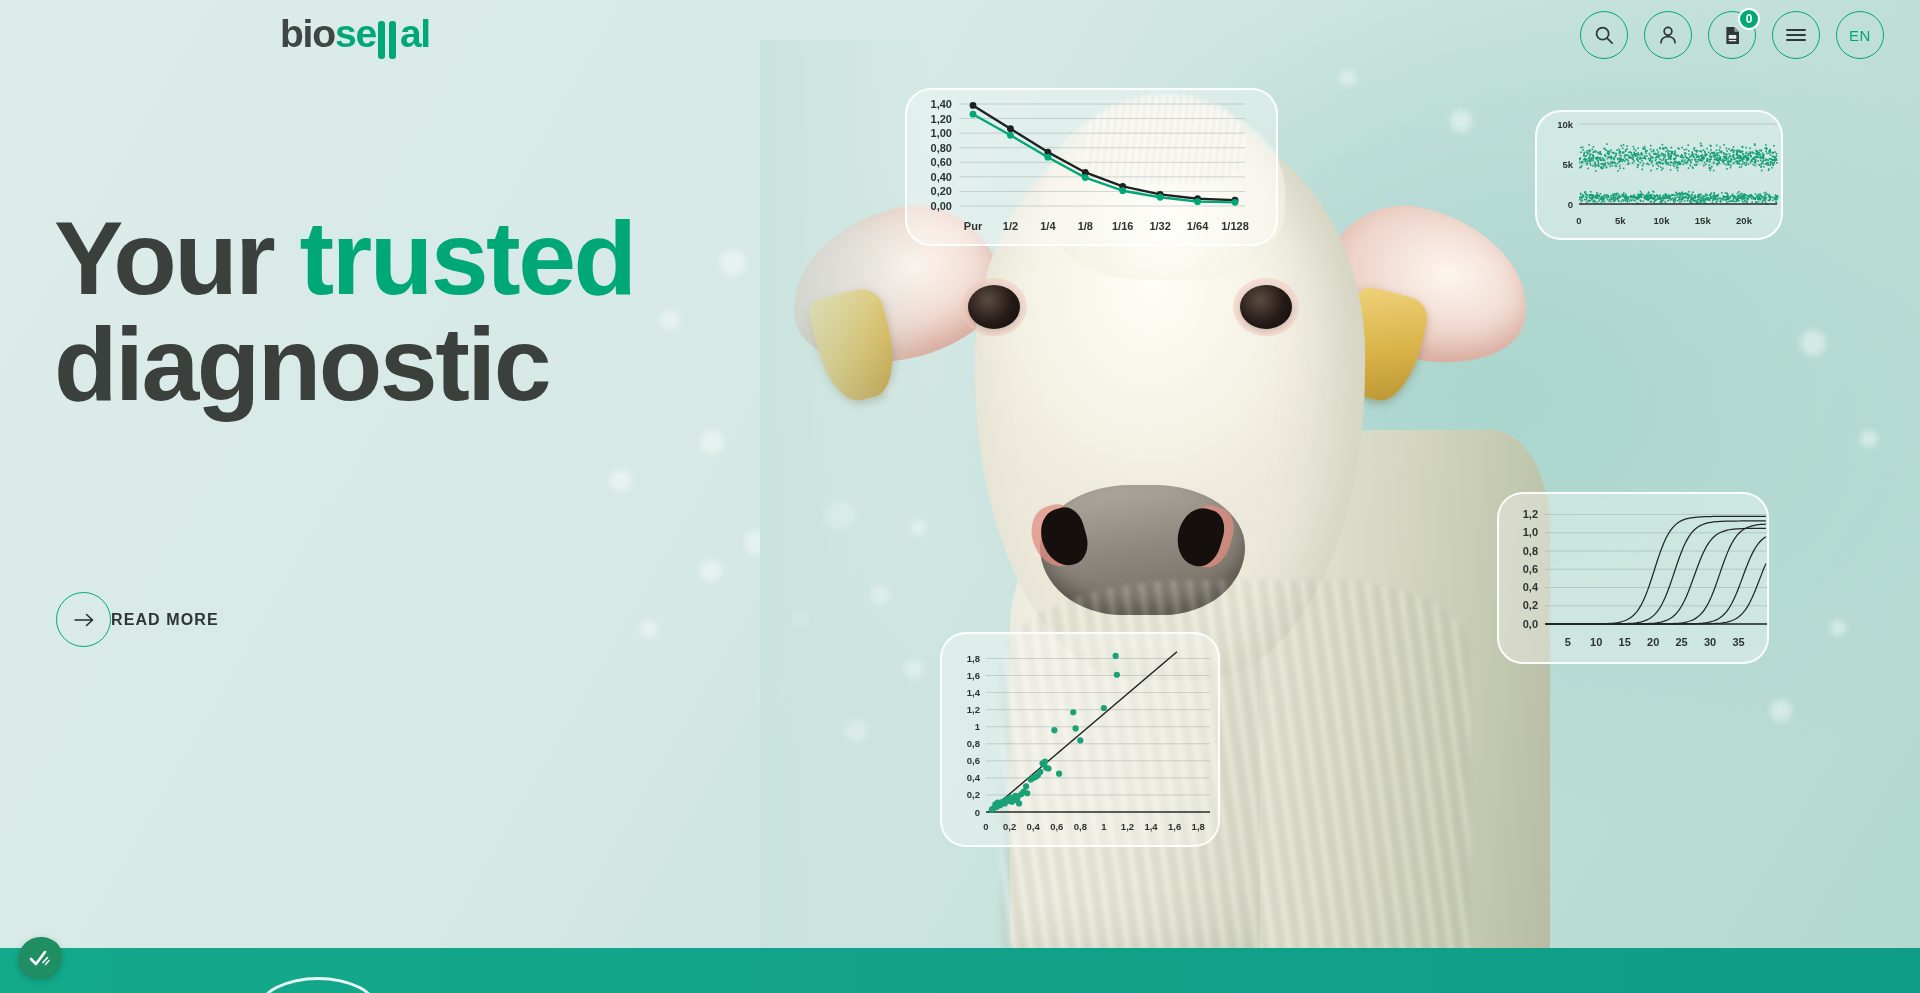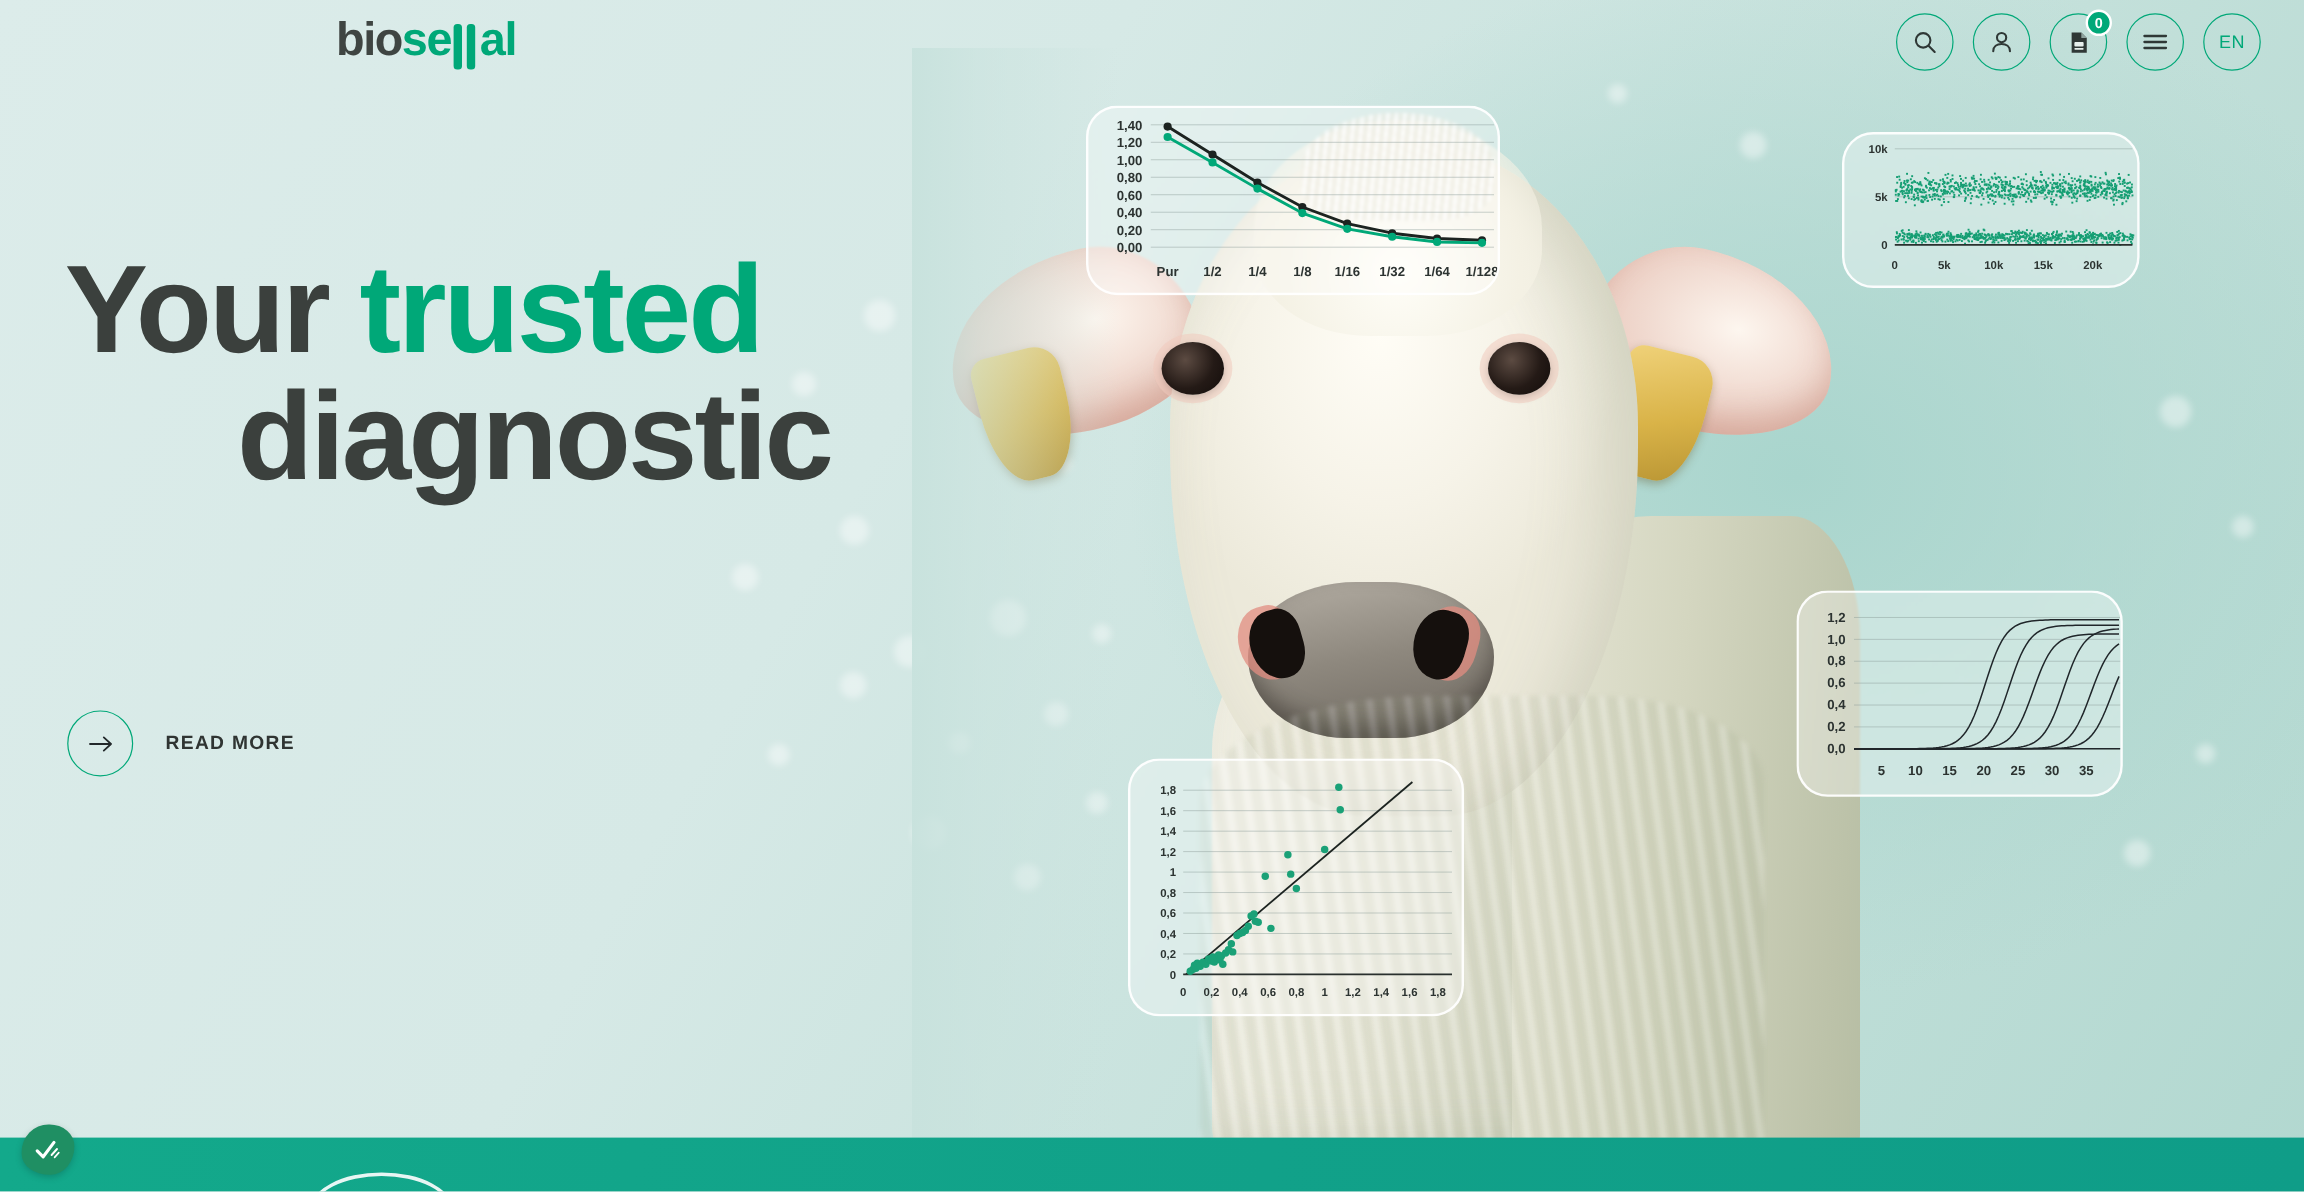--- a/index.html
+++ b/index.html
@@ -179,26 +179,26 @@
   
   .headline {
     position: absolute; left: 54px; top: 205px;
     width: 790px;
     font-size: 104px; line-height: 1.02;
     font-weight: 700; color: #3b403d;
     letter-spacing: -2.5px;
     z-index: 30;
   }
   .headline .hl-accent { color: #00a878; }
-  .headline .l2 { display: block; text-align: center; padding-right: 8px; }
+  .headline .l2 { display: block; text-align: left; padding-right: 8px; }
   .headline .l3 { display: block; }
 
   .cta {
     position: absolute; left: 56px; top: 592px;
-    display: flex; align-items: center; gap: 27px;
+    display: flex; align-items: center; 
     z-index: 30; cursor: pointer;
   }
   .cta-circle {
     width: 55px; height: 55px; border-radius: 50%;
     border: 1.8px solid #00a878;
     display: flex; align-items: center; justify-content: center;
   }
   .cta-label {
     font-size: 16px; font-weight: 700; letter-spacing: 1.1px; color: #2f3432;
   }
@@ -212,21 +212,21 @@
     backdrop-filter: blur(1px);
     z-index: 35;
     overflow: hidden;
   }
   .card svg { display: block; }
   .tick { font-size: 11px; font-weight: 700; fill: #2c3331; font-family: "Liberation Sans", sans-serif; }
   .tick-sm { font-size: 9.5px; font-weight: 700; fill: #2c3331; font-family: "Liberation Sans", sans-serif; }
   .grid { stroke: #8a9b97; stroke-width: .7; opacity: .55; }
   .axis { stroke: #2a302e; stroke-width: 1.4; }
 
-  #card-dilution  { left: 905px;  top: 88px;  width: 345px; height: 158px; }
+  #card-dilution  { left: 905px;  top: 88px;  width: 373px; height: 158px; }
   #card-scatter   { left: 1535px; top: 110px; width: 248px; height: 130px; }
   #card-corr      { left: 940px;  top: 632px; width: 280px; height: 215px; }
   #card-pcr       { left: 1497px; top: 492px; width: 272px; height: 172px; }
 
   
   .green-section {
     position: absolute; left: 0; right: 0; bottom: 0; height: 45px;
     background: linear-gradient(95deg, #13a98b 0%, #11a189 55%, #0f9d88 100%);
     z-index: 50;
   }

